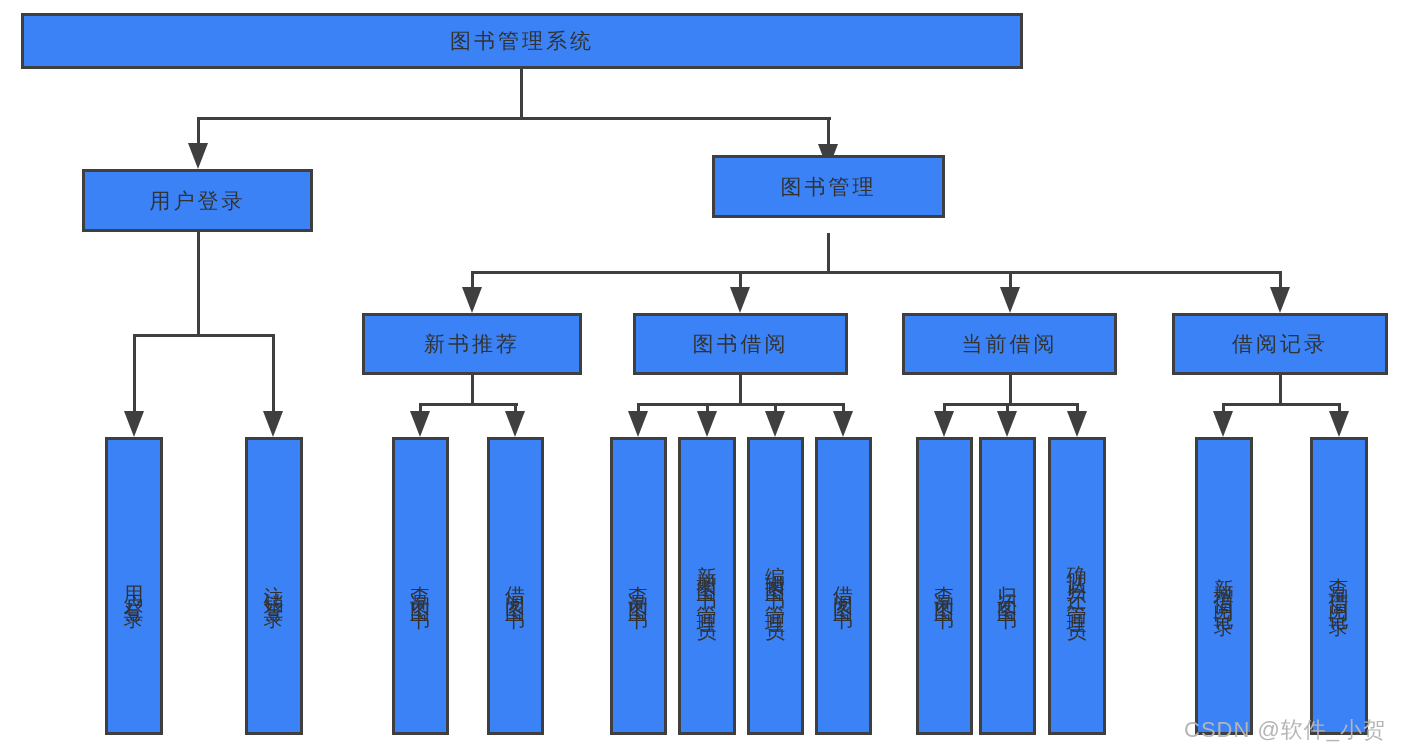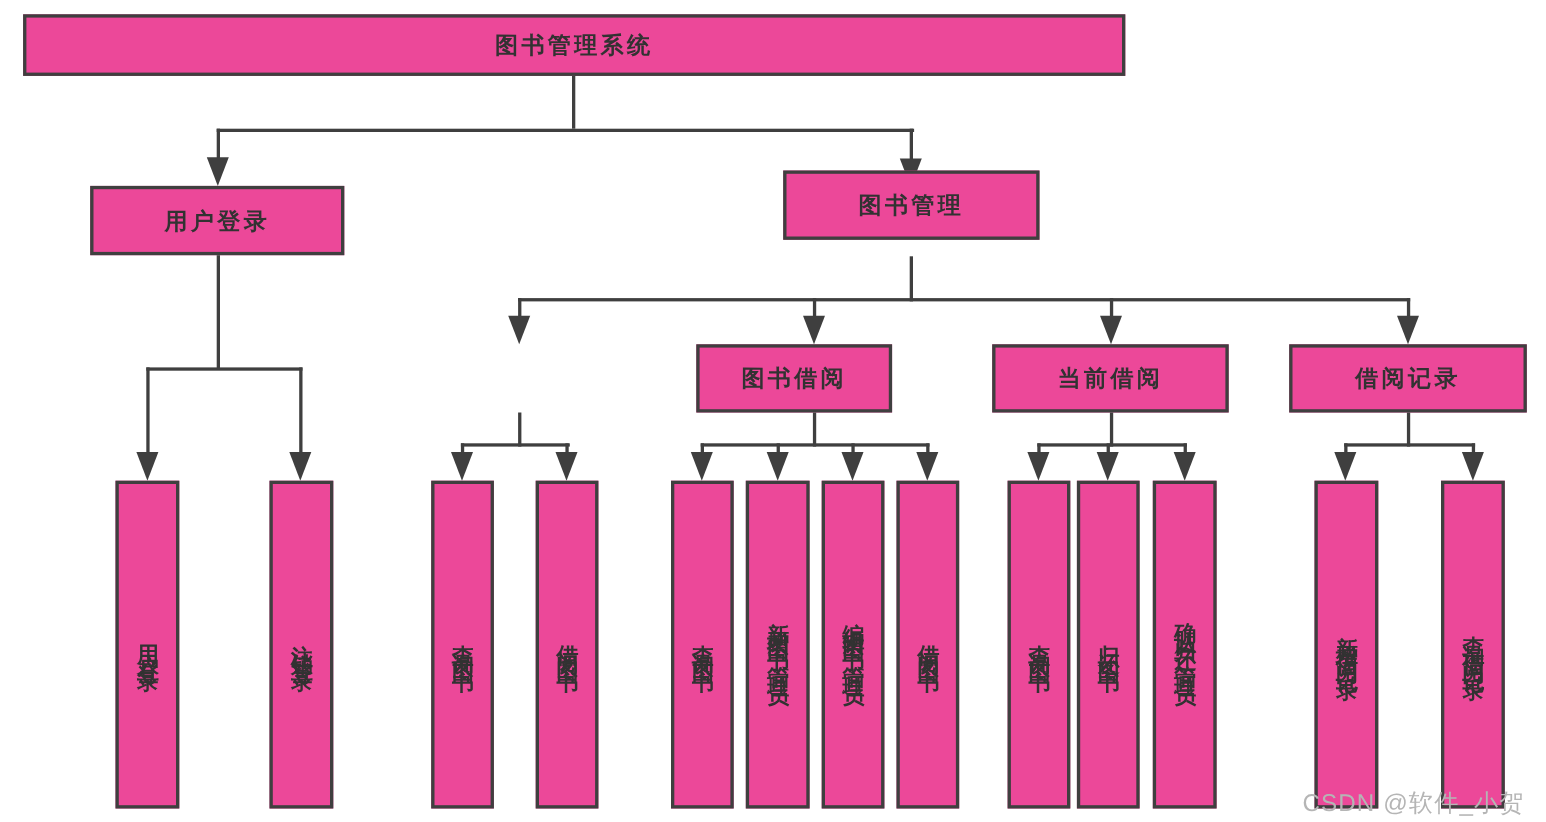--- a/index.html
+++ b/index.html
@@ -7,27 +7,26 @@
     position:relative;
     width:1405px;height:747px;
     background:#ffffff;
     font-family:"Liberation Sans","DejaVu Sans",sans-serif;
     overflow:hidden;
   }
   .box{
     position:absolute;
     box-sizing:border-box;
     border:3px solid #3f3f3f;
-    background:#ec4899;
+    background:#3b82f6;
     display:flex;align-items:center;justify-content:center;
     color:#323232;
     font-size:21px;
     letter-spacing:3px;
     white-space:nowrap;
-    font-weight:bold;
   }
   .leaf .vtext{
     writing-mode:vertical-rl;
     text-orientation:mixed;
     font-size:20px;
     letter-spacing:8px;
     color:#323232;
     line-height:1;
   }
   .hline{position:absolute;height:3px;background:#3f3f3f;}
@@ -75,21 +74,22 @@
   <div class="hline" style="left:471px;top:271px;width:811px"></div>
   <div class="vline" style="left:471px;top:271px;height:18px"></div>
   <div class="arrow" style="left:462px;top:287px"></div>
   <div class="vline" style="left:739px;top:271px;height:18px"></div>
   <div class="arrow" style="left:730px;top:287px"></div>
   <div class="vline" style="left:1009px;top:271px;height:18px"></div>
   <div class="arrow" style="left:1000px;top:287px"></div>
   <div class="vline" style="left:1279px;top:271px;height:18px"></div>
   <div class="arrow" style="left:1270px;top:287px"></div>
 
-  <div class="box" style="left:633px;top:313px;width:178px;height:62px">图书借阅</div>
+  <div class="box" style="left:362px;top:313px;width:220px;height:62px">新书推荐</div>
+  <div class="box" style="left:633px;top:313px;width:215px;height:62px">图书借阅</div>
   <div class="box" style="left:902px;top:313px;width:215px;height:62px">当前借阅</div>
   <div class="box" style="left:1172px;top:313px;width:216px;height:62px">借阅记录</div>
 
   <div class="vline" style="left:471px;top:375px;height:31px"></div>
   <div class="hline" style="left:419px;top:403px;width:99px"></div>
   <div class="vline" style="left:419px;top:403px;height:12px"></div>
   <div class="arrow" style="left:410px;top:411px"></div>
   <div class="vline" style="left:514px;top:403px;height:12px"></div>
   <div class="arrow" style="left:505px;top:411px"></div>
 

